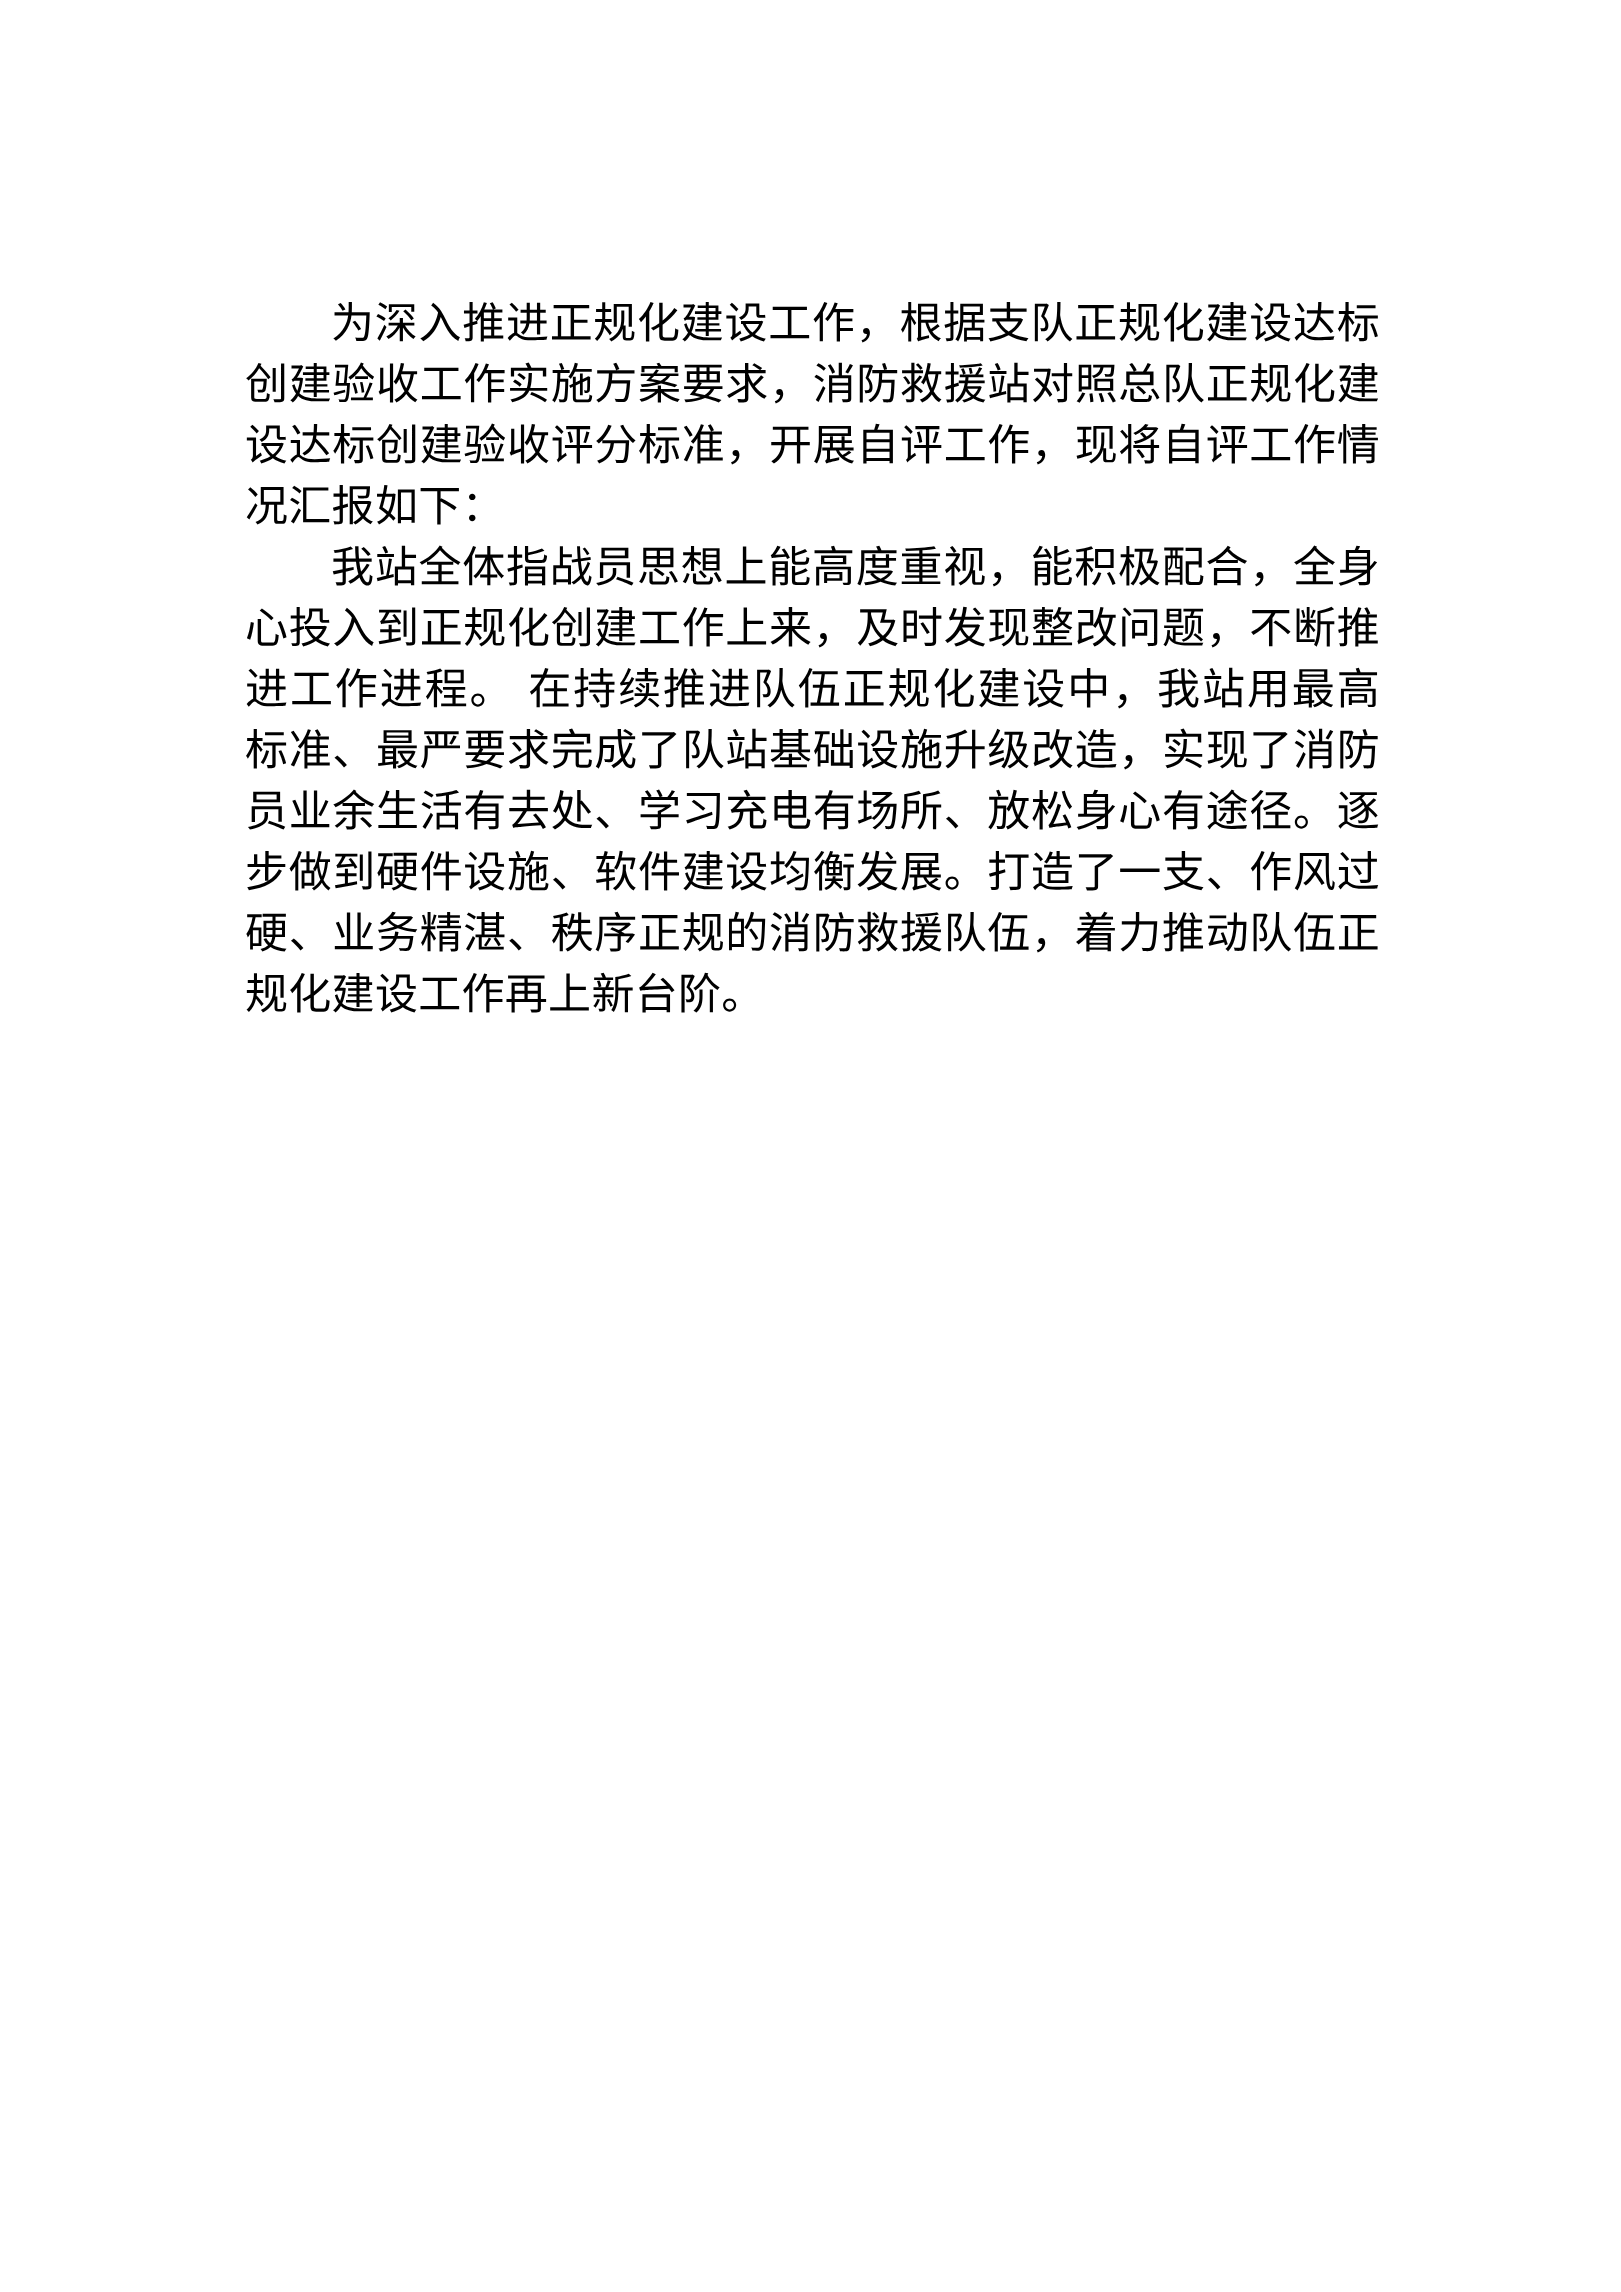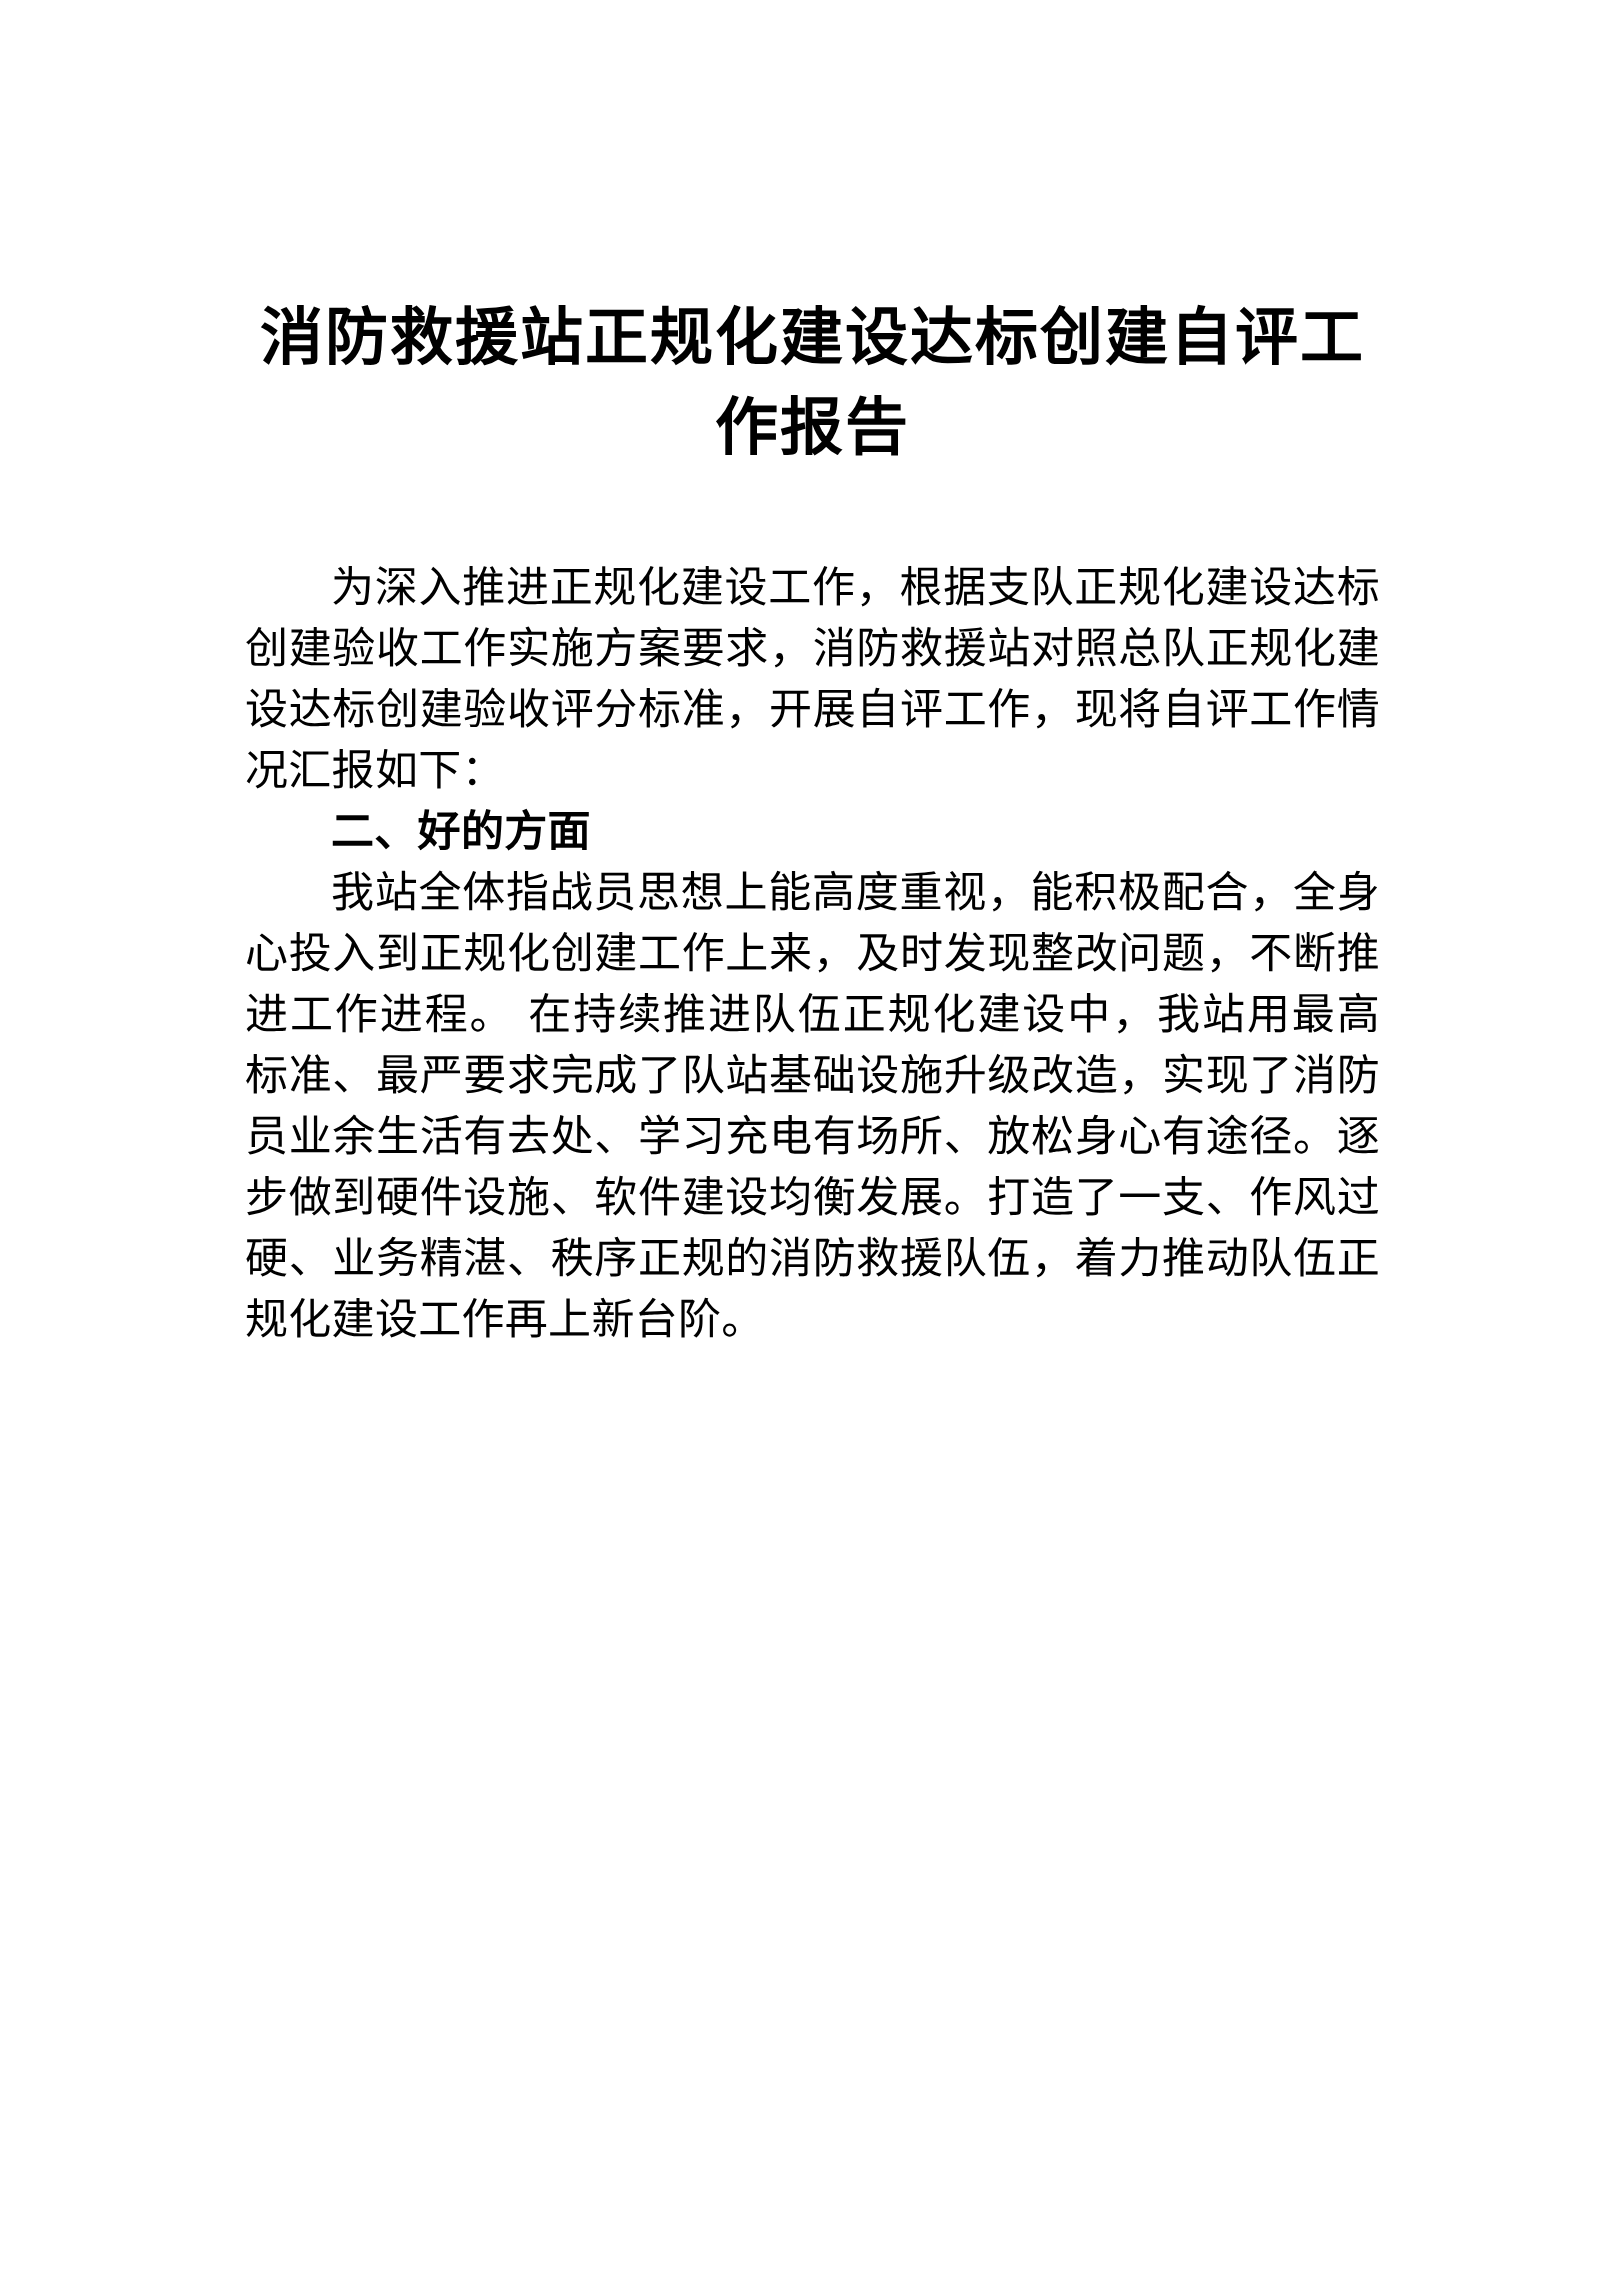--- a/index.html
+++ b/index.html
@@ -41,25 +41,23 @@
   }
   .doc-body p.section-heading {
     font-weight: bold;
     text-align: left;
   }
 </style>
 </head>
 <body>
 
 <div class="page">
-  <h1 class="doc-title">消防救援站正规化建设达标创建自评工作报告</h1>
 
   <div class="doc-body">
     <p>为深入推进正规化建设工作，根据支队正规化建设达标创建验收工作实施方案要求，消防救援站对照总队正规化建设达标创建验收评分标准，开展自评工作，现将自评工作情况汇报如下：</p>
 
 
 
-    <p class="section-heading">二、好的方面</p>
 
     <p>我站全体指战员思想上能高度重视，能积极配合，全身心投入到正规化创建工作上来，及时发现整改问题，不断推进工作进程。 在持续推进队伍正规化建设中，我站用最高标准、最严要求完成了队站基础设施升级改造，实现了消防员业余生活有去处、学习充电有场所、放松身心有途径。逐步做到硬件设施、软件建设均衡发展。打造了一支、作风过硬、业务精湛、秩序正规的消防救援队伍，着力推动队伍正规化建设工作再上新台阶。</p>
   </div>
 </div>
 
 
 </body></html>

